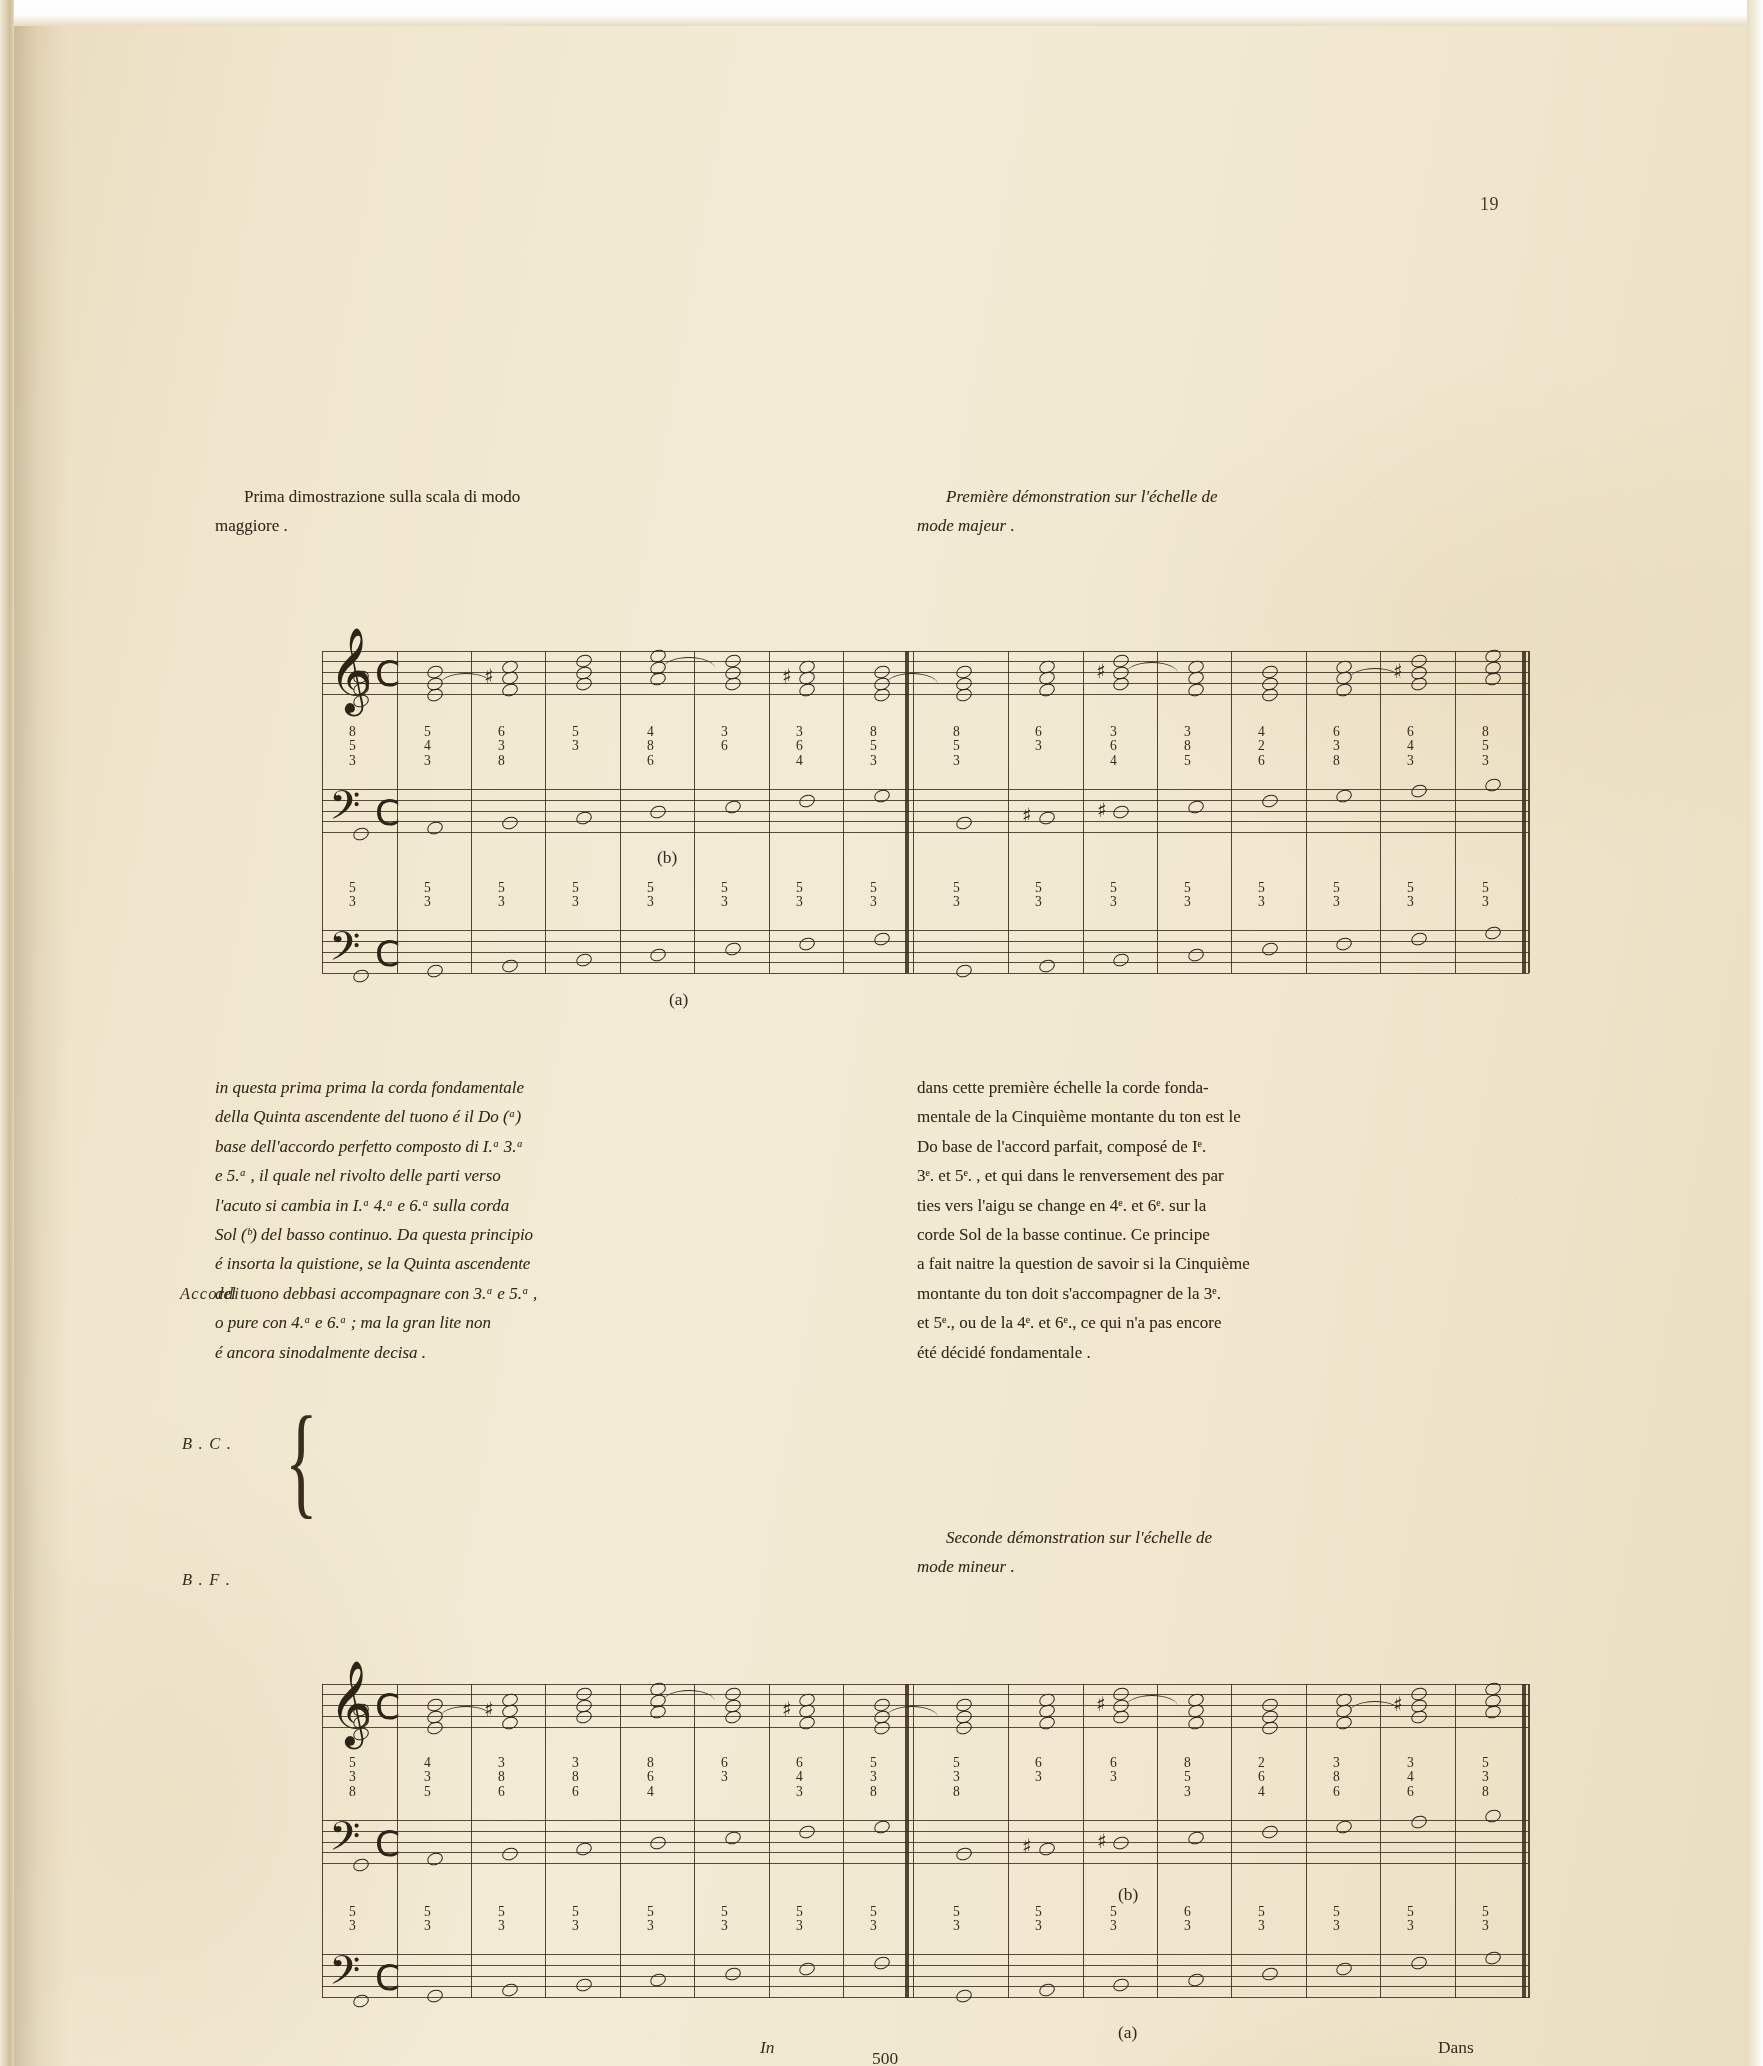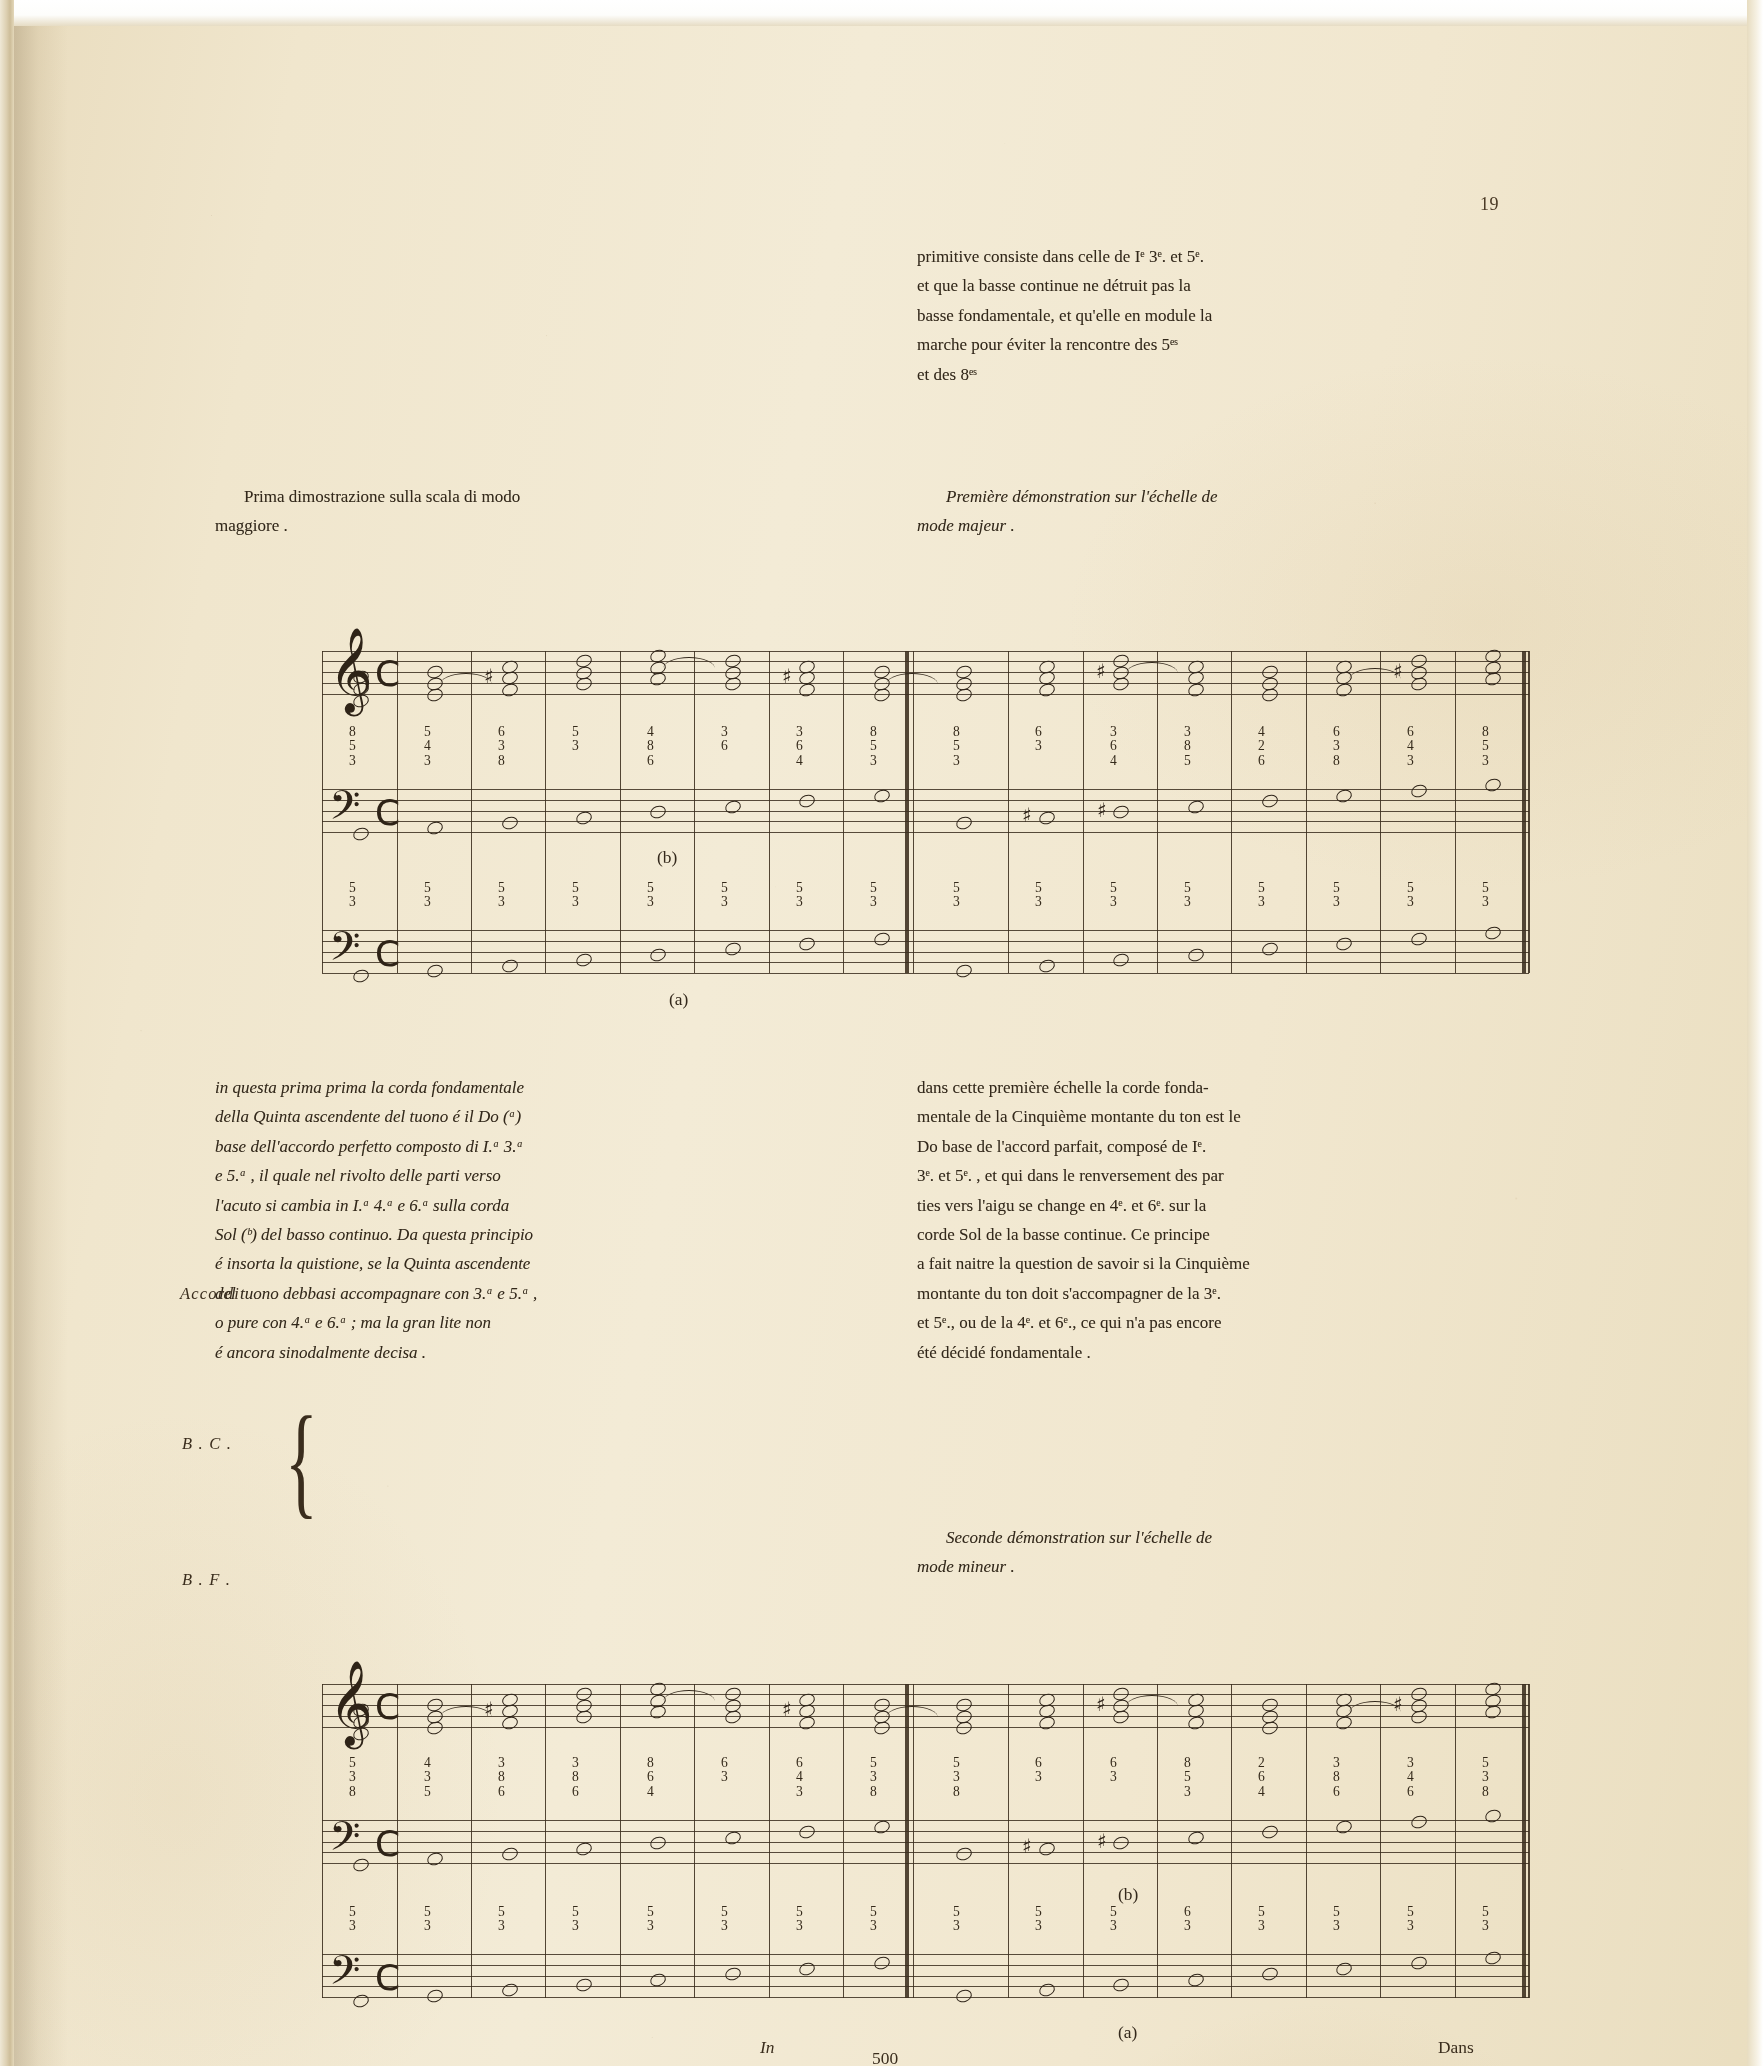--- a/index.html
+++ b/index.html
@@ -192,27 +192,20 @@
 <div id="page">
   <div id="speckle"></div>
   <div id="gutter"></div>
   <div id="scan-top"></div>
   <div id="scan-left"></div>
   <div id="scan-right"></div>
 
   <div id="folio">19</div>
 
 
-  <div class="col right" style="top:248px">
-    <div class="line">primitive consiste dans celle de Iᵉ 3ᵉ. et 5ᵉ.</div>
-    <div class="line">et que la basse continue ne détruit pas la</div>
-    <div class="line">basse fondamentale, et qu'elle en module la</div>
-    <div class="line">marche pour éviter la rencontre des 5ᵉˢ</div>
-    <div class="line">et des 8ᵉˢ</div>
-  </div>
 
   <div class="col left" style="top:488px">
     <div class="line indent">Prima dimostrazione sulla scala di modo</div>
     <div class="line">maggiore .</div>
   </div>
   <div class="col right" style="top:488px">
     <div class="line it indent">Première démonstration sur l'échelle de</div>
     <div class="line it">mode majeur .</div>
   </div>
 

